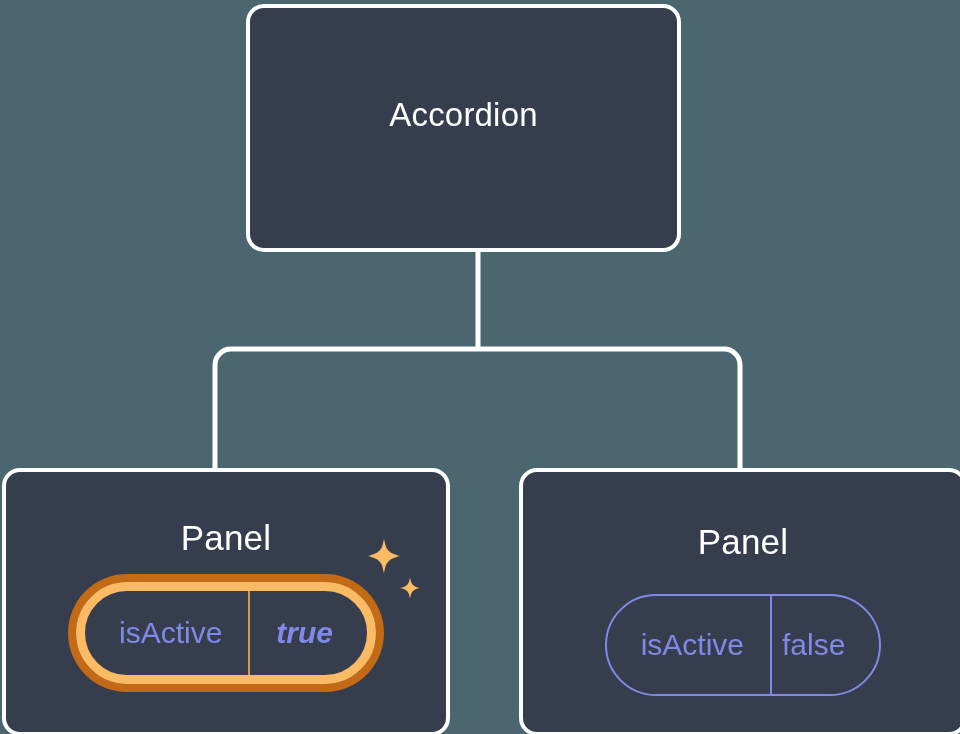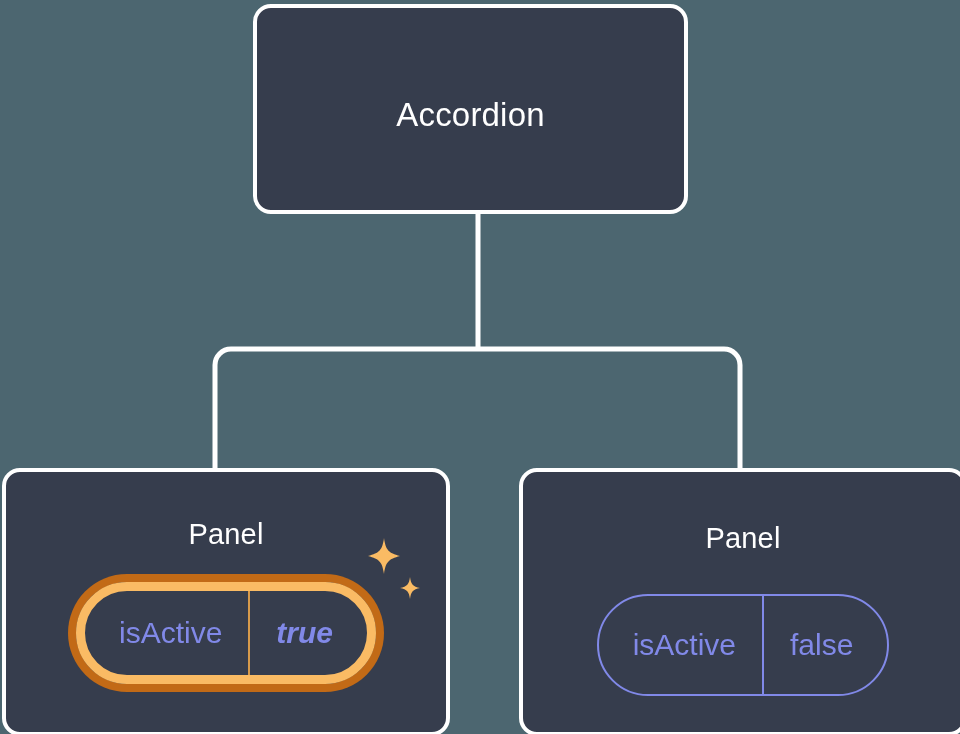--- a/index.html
+++ b/index.html
@@ -40,42 +40,42 @@
     left: 0;
     right: 0;
     text-align: center;
     color: #ffffff;
     letter-spacing: 0.2px;
     white-space: nowrap;
   }
 
   
   #node-root {
-    left: 253px;
+    left: 246px;
     top: 4px;
     width: 435px;
-    height: 210px;
+    height: 248px;
   }
   #node-root .node-title {
     top: 88px;
     font-size: 33px;
   }
 
   
   .panel-node {
     top: 468px;
     width: 448px;
     height: 268px;
   }
   #node-panel-left  { left: 2px; }
   #node-panel-right { left: 519px; }
 
   .panel-node .node-title {
     top: 515px;
-    font-size: 29px;
+    font-size: 35px;
   }
   #node-panel-left .node-title  { top: 46px; }
   #node-panel-right .node-title { top: 50px; }
 
   
   .pill-wrap {
     position: absolute;
     left: 0;
     right: 0;
     display: flex;
@@ -102,21 +102,21 @@
   
   .pill.plain {
     border: 2px solid #8189e8;
     height: 102px;
   }
   .pill.plain .pill-key {
     padding: 0 26px 0 34px;
     font-size: 30px;
   }
   .pill.plain .pill-val {
-    padding: 0 34px 0 26px;
+    padding: 0 34px 0 10px;
     font-size: 30px;
     border-left: 2px solid #8189e8;
   }
 
   
   .pill.highlight {
     position: relative;
     border: 9px solid #fabb64;
     box-shadow: 0 0 0 8px #c26a16;
     height: 102px;

